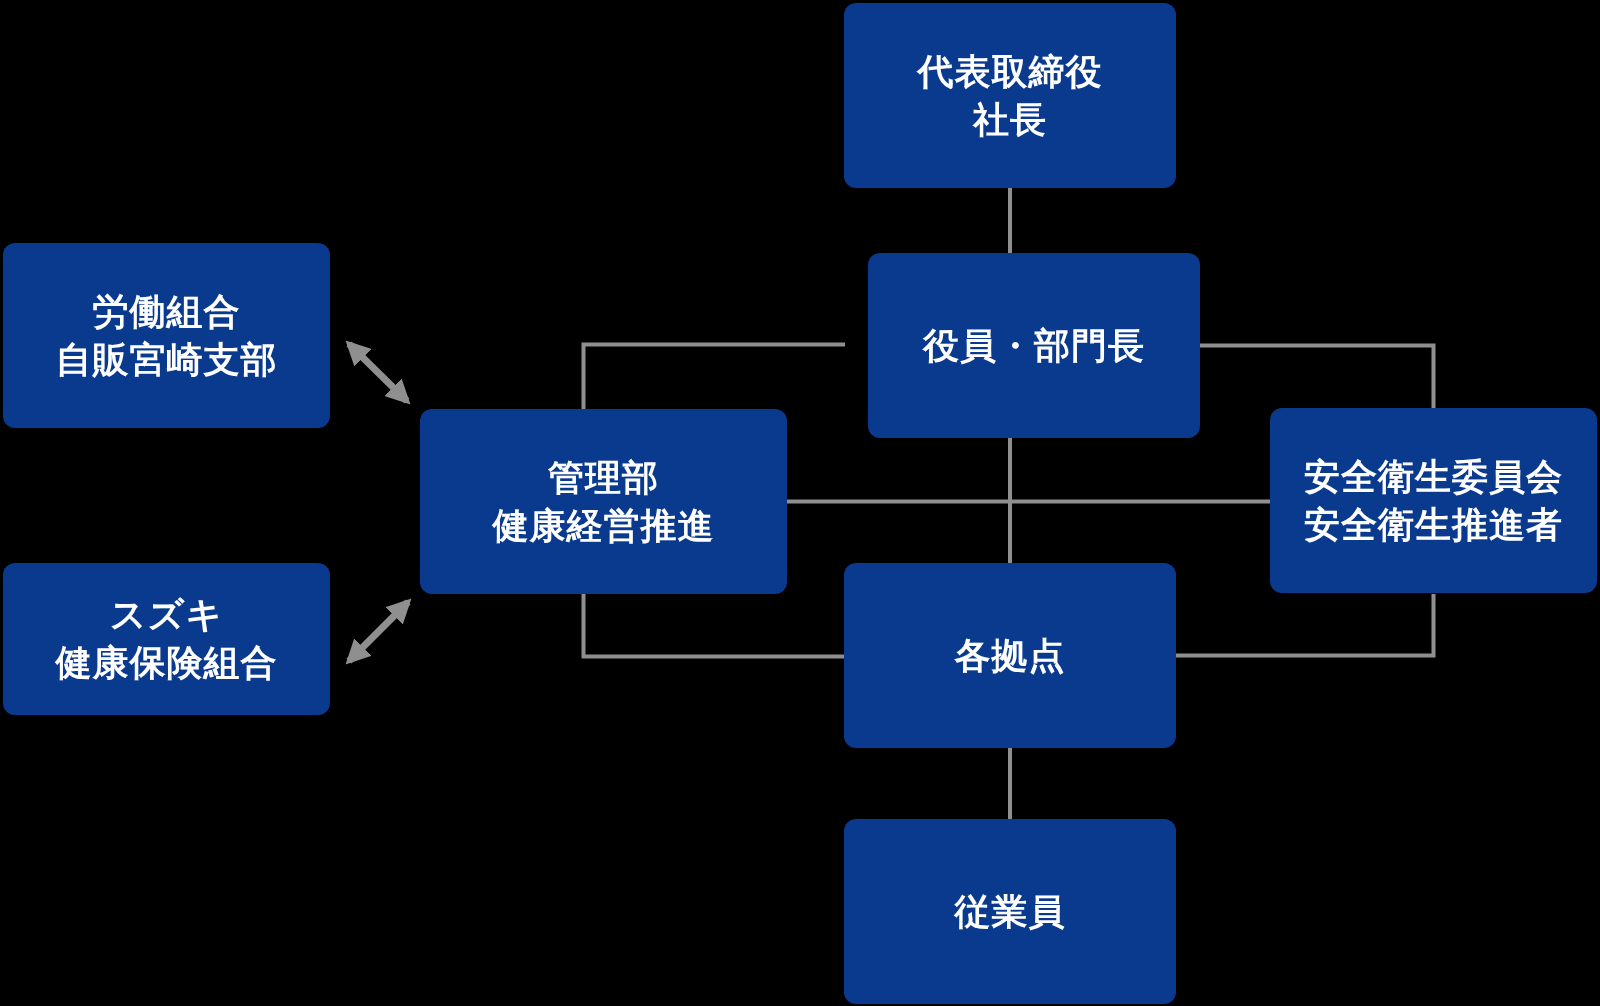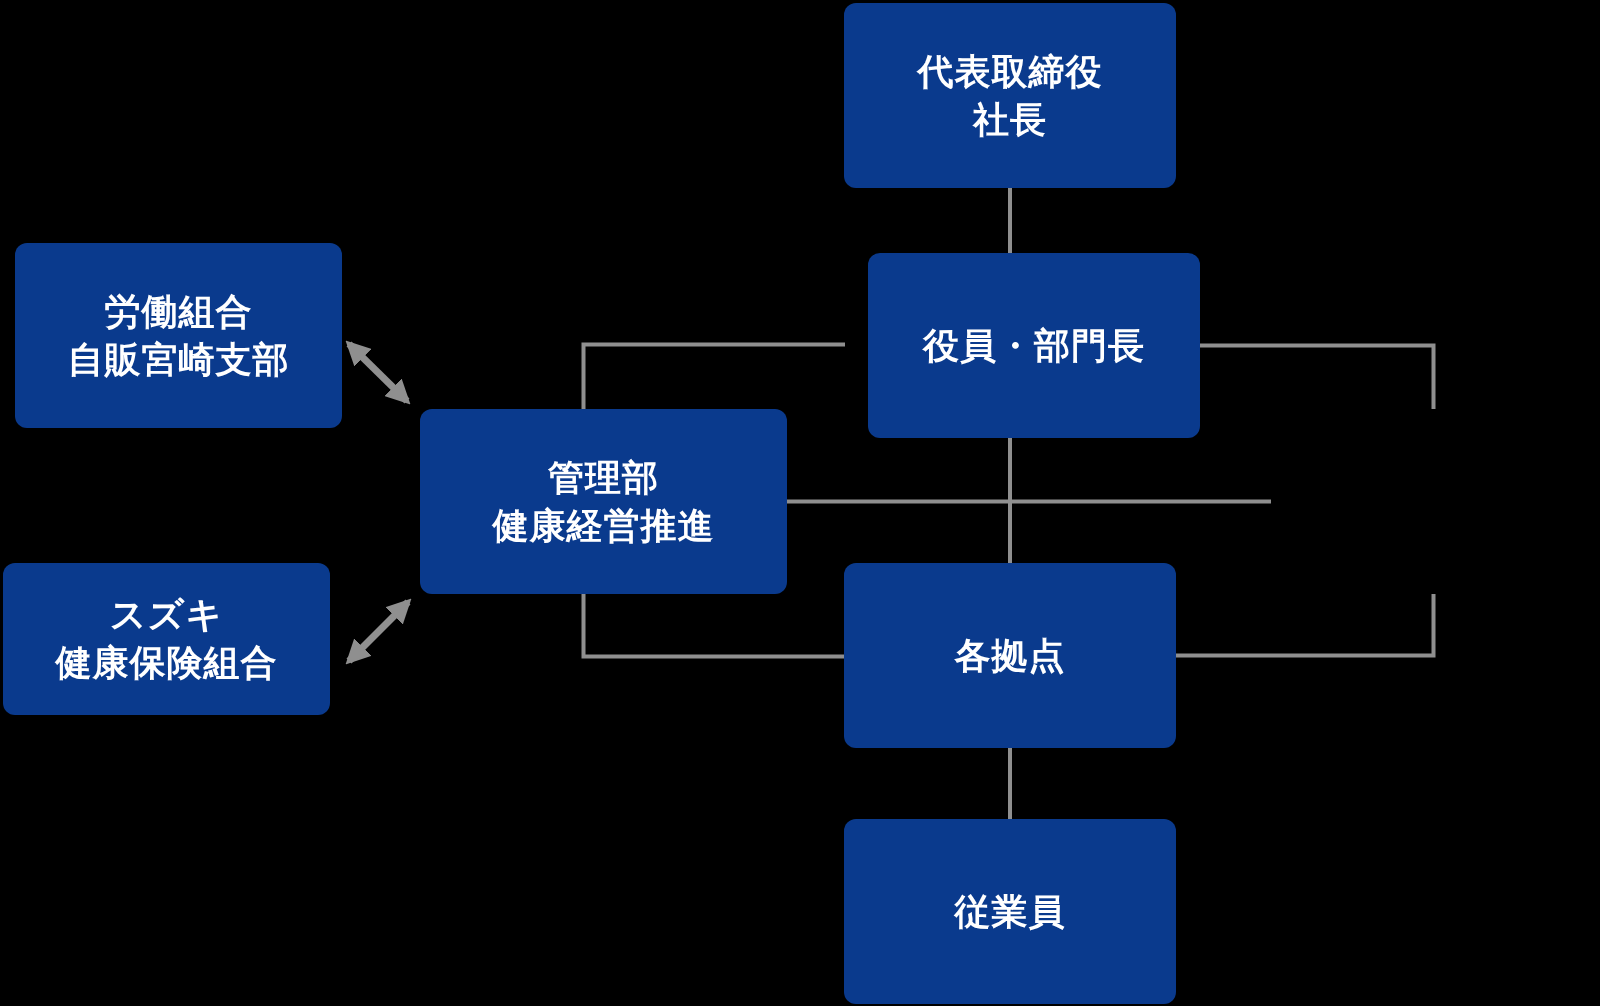--- a/index.html
+++ b/index.html
@@ -99,22 +99,26 @@
 
   <div class="node" style="left:844px; top:819px; width:332px; height:185px;">
     <span class="label">従業員</span>
   </div>
 
   <div class="node" style="left:420px; top:409px; width:367px; height:185px;">
     <span class="label">管理部
 健康経営推進</span>
   </div>
 
+  <div class="node" style="left:1270px; top:408px; width:327px; height:185px;">
+    <span class="label">安全衛生委員会
+安全衛生推進者</span>
+  </div>
 
-  <div class="node" style="left:3px; top:243px; width:327px; height:185px;margin-left:12px;">
+  <div class="node" style="left:3px; top:243px; width:327px; height:185px;">
     <span class="label">労働組合
 自販宮崎支部</span>
   </div>
 
   <div class="node" style="left:3px; top:563px; width:327px; height:152px;">
     <span class="label">スズキ
 健康保険組合</span>
   </div>
 
 </div>

